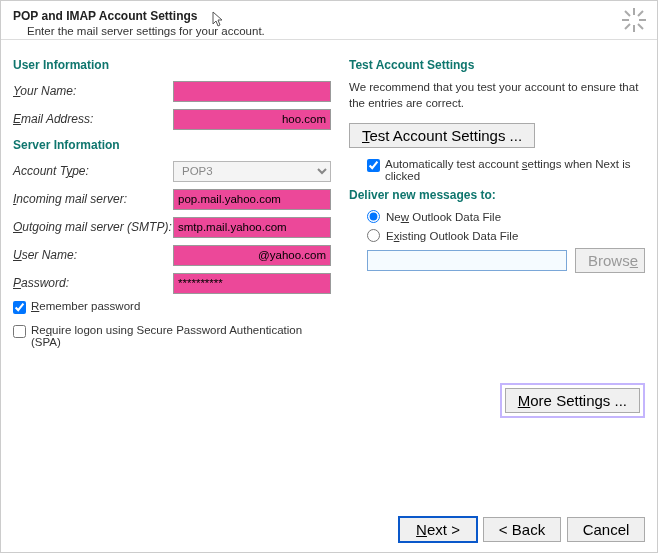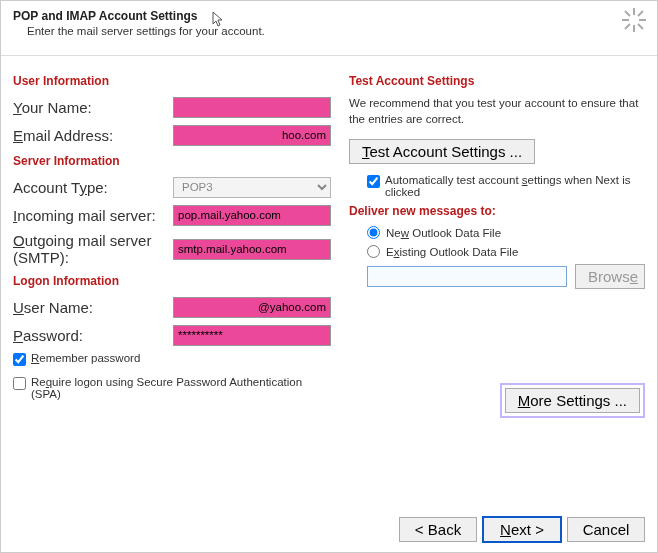--- a/index.html
+++ b/index.html
@@ -7,21 +7,21 @@
     font-family: "Segoe UI", Tahoma, sans-serif;
     font-size: 11.5px;
     color: #333;
     background: #fff;
     width: 658px;
     height: 553px;
     position: relative;
     border: 1px solid #ccc;
   }
   .header {
-    padding: 8px 12px 18px 12px;
+    padding: 8px 12px 2px 12px;
     border-bottom: 1px solid #ddd;
     position: relative;
   }
   .header .title {
     font-weight: bold;
     font-size: 12px;
     color: #222;
   }
   .header .subtitle {
     font-size: 11.5px;
@@ -39,33 +39,34 @@
   }
   .content {
     display: flex;
     padding: 10px 12px 0 12px;
     gap: 18px;
   }
   .col { flex: 1; }
   .section-head {
     font-weight: bold;
     font-size: 12px;
-    color: #b91c1c;
+    color: #0f766e;
     margin: 8px 0 8px 0;
   }
   .row {
     display: flex;
     align-items: center;
     margin-bottom: 6px;
     min-height: 22px;
   }
   .row .lbl {
     width: 160px;
     flex-shrink: 0;
-    font-size: 15px;
+    font-size: 12px;
+    font-style: italic;
   }
   .underline { text-decoration: underline; }
   input[type=text], input[type=password], select {
     font-family: inherit;
     font-size: 11.5px;
     height: 21px;
     border: 1px solid #999;
     background: #ec4899;
     padding: 1px 4px;
     width: 158px;
@@ -163,21 +164,20 @@
     </div>
     <div class="row">
       <div class="lbl"><span class="underline">I</span>ncoming mail server:</div>
       <input type="text" value="pop.mail.yahoo.com" style="">
     </div>
     <div class="row">
       <div class="lbl"><span class="underline">O</span>utgoing mail server (SMTP):</div>
       <input type="text" value="smtp.mail.yahoo.com" style="">
     </div>
 
-    <div class="section-head">Logon Information</div>
     <div class="row">
       <div class="lbl"><span class="underline">U</span>ser Name:</div>
       <input type="text" style="text-align: right;" value="@yahoo.com">
     </div>
     <div class="row">
       <div class="lbl"><span class="underline">P</span>assword:</div>
       <input type="text" value="**********" style="">
     </div>
     <div class="cb-row remember-row">
       <input type="checkbox" checked="" style="">
@@ -213,16 +213,16 @@
       <button class="btn" disabled="" style="width:70px">Brows<span class="underline">e</span></button>
     </div>
   </div>
 </div>
 
 <div class="more-settings-wrap">
   <button class="btn"><span class="underline">M</span>ore Settings ...</button>
 </div>
 
 <div class="footer">
+  <button class="btn primary"><span class="underline">N</span>ext &gt;</button>
   <button class="btn">&lt; Back</button>
-  <button class="btn primary"><span class="underline">N</span>ext &gt;</button>
   <button class="btn">Cancel</button>
 </div>
 
 </body></html>

